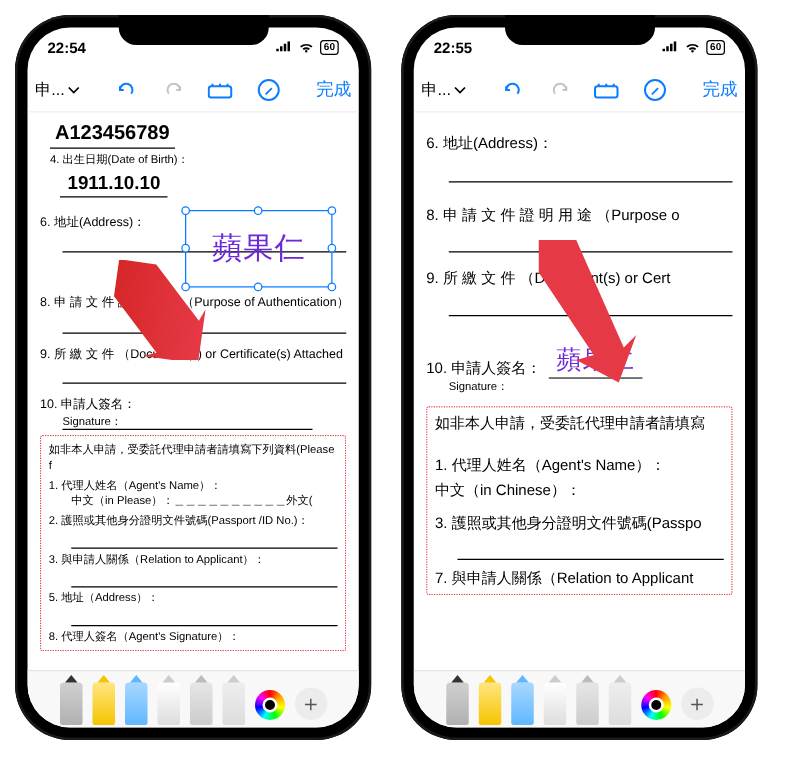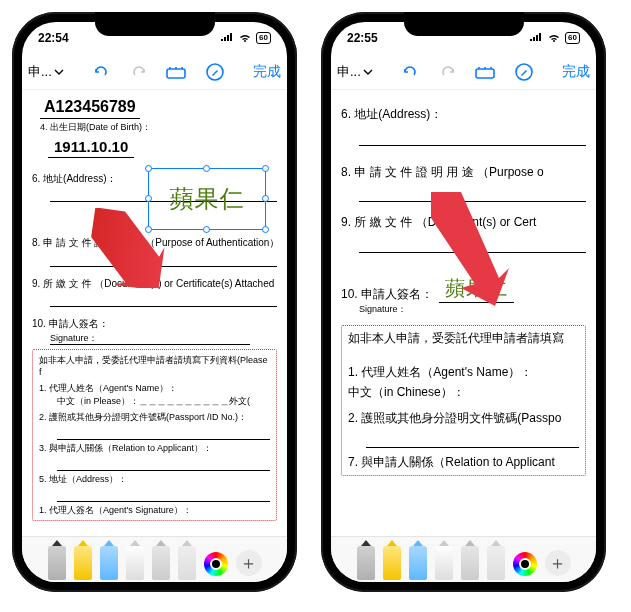--- a/index.html
+++ b/index.html
@@ -121,21 +121,21 @@
     background: rgba(255,255,255,0.0);
   }
   .sig-handle {
     position:absolute; width:7px; height:7px;
     border:1.2px solid var(--blue); background:#fff;
     border-radius:50%;
   }
   .handwrite {
     font-family: "Comic Sans MS","Bradley Hand", cursive;
     letter-spacing:1px;
-    color:#4d7c0f;
+    color:#6d28d9;
   }
   .arrow {
     position:absolute;
     z-index:5;
   }
   .palette {
     height: 46px;
     border-top: 1px solid #e4e4e4;
     background: #f8f8f8;
     display: flex;
@@ -281,21 +281,21 @@
         <div class="dotted-box">
           <div class="small">如非本人申請，受委託代理申請者請填寫下列資料(Please f</div>
           <div class="small" style="margin-top:4px">1. 代理人姓名（Agent's Name）：</div>
           <div class="small indent">中文（in Please）：＿＿＿＿＿＿＿＿＿＿外文(</div>
           <div class="small" style="margin-top:4px">2. 護照或其他身分證明文件號碼(Passport /ID No.)：</div>
           <div class="line"></div>
           <div class="small">3. 與申請人關係（Relation to Applicant）：</div>
           <div class="line"></div>
           <div class="small">5. 地址（Address）：</div>
           <div class="line"></div>
-          <div class="small">1. 代理人簽名（Agent's Signature）：</div>
+          <div class="small">8. 代理人簽名（Agent's Signature）：</div>
         </div>
 
         
         <svg class="arrow" style="top:118px;left:64px;" width="80" height="80">
           <defs>
               <linearGradient id="ra1">
                 <stop offset="0" stop-color="#d62828"></stop>
                 <stop offset="1" stop-color="#e63946"></stop>
               </linearGradient>
             </defs>
@@ -390,21 +390,21 @@
         <div class="num-row big" style="margin-top:22px; display:flex; align-items:flex-end;">
           <span>10. 申請人簽名：</span>
           <span class="handwrite" style="font-size:20px;margin-left:6px;border-bottom:0.6px solid #000;padding:0 6px;">蘋果仁</span>
         </div>
         <div class="small indent">Signature：</div>
 
         <div class="dotted-box" style="margin-top:10px;font-size:12px;">
           <div style="margin-bottom:18px;">如非本人申請，受委託代理申請者請填寫</div>
           <div>1. 代理人姓名（Agent's Name）：</div>
           <div class="indent" style="margin:4px 0 10px 0;">中文（in Chinese）：</div>
-          <div>2. 護照或其他身分證明文件號碼(Passpo</div>
+          <div>3. 護照或其他身分證明文件號碼(Passpo</div>
           <div class="line" style="margin-top:8px;"></div>
           <div style="margin-top:6px;">7. 與申請人關係（Relation to Applicant</div>
         </div>
 
         <svg class="arrow" style="top:98px;left:90px;" width="90" height="120">
           <polygon points="10,4 40,4 78,90 88,80 74,118 40,100 54,96 10,30" fill="#e63946"></polygon>
         </svg>
       </div>
 
       <div class="palette">

